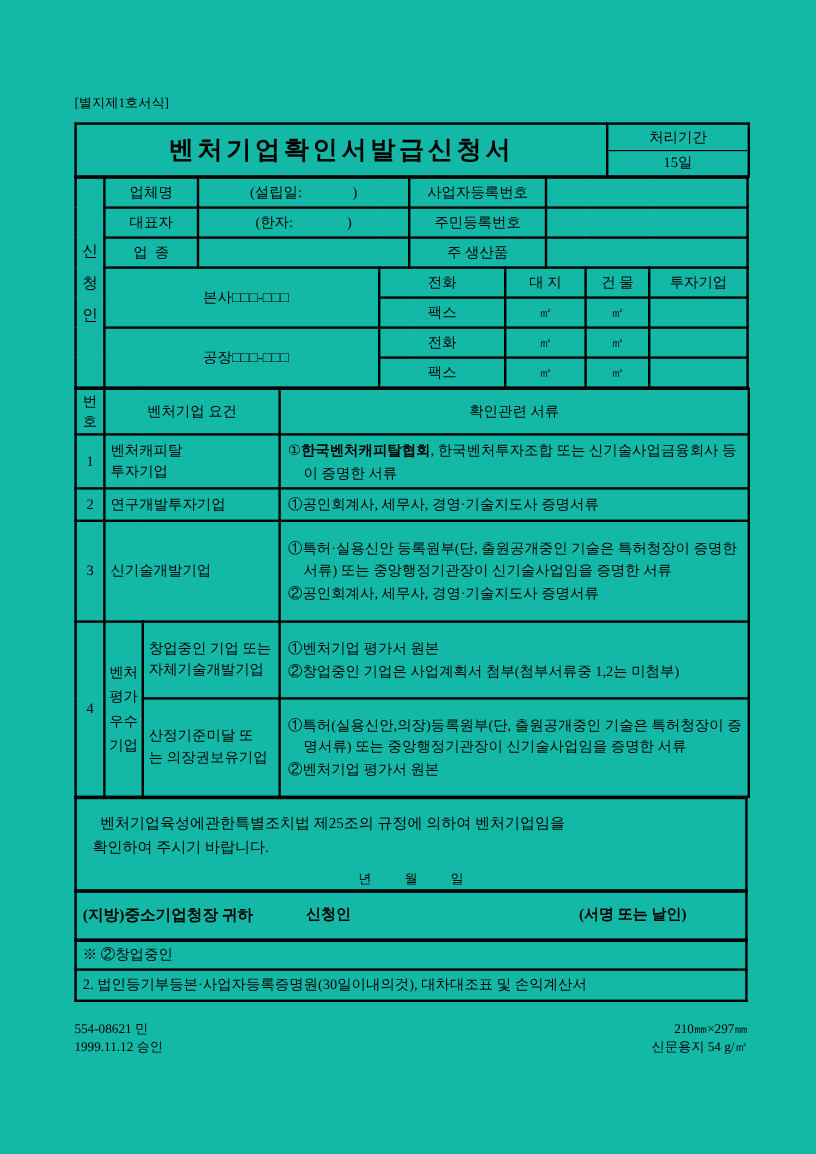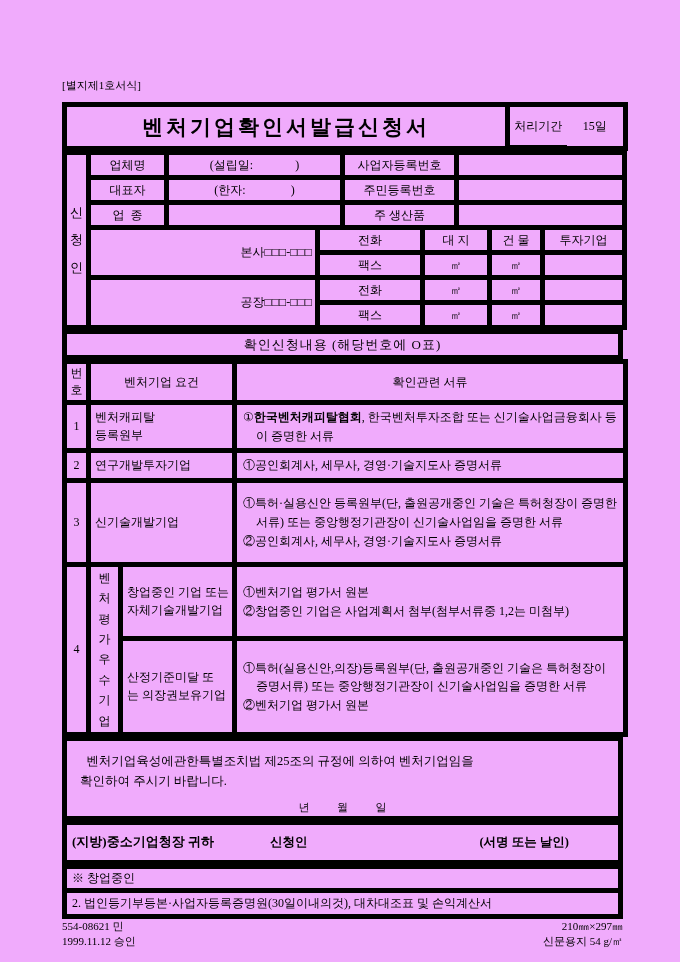--- a/index.html
+++ b/index.html
@@ -1,34 +1,34 @@
 <!DOCTYPE html>
 <html><head>
 <meta charset="utf-8">
 <style>
   *{margin:0;padding:0;box-sizing:border-box;}
   html,body{width:680px;height:962px;}
   body{background:#fff;color:#000;font-family:"Liberation Serif","DejaVu Serif",serif;font-size:12px;}
-  .sheet{position:relative;width:680px;height:962px;padding:78px 57px 0 62px;background:#f0abfc;}
+  .sheet{position:relative;width:680px;height:962px;padding:78px 57px 0 62px;background:#14b8a6;}
   .form-ref{font-size:11px;margin-bottom:9px;}
   .form-box{width:561px;}
   table{border-collapse:collapse;table-layout:fixed;width:561px;}
   .form-box table + table{margin-top:-1px;}
-  td{border:5px solid #000000;font-size:12px;padding:1px 3px;vertical-align:middle;overflow:hidden;}
+  td{border:2px solid #000000;font-size:12px;padding:1px 3px;vertical-align:middle;overflow:hidden;}
   .c{text-align:center;}
   .pre{white-space:pre-line;}
   .prewrap{white-space:pre-wrap;}
   .lbl{text-align:center;white-space:pre;}
-  .lbl-left{text-align:right;padding-left:10px;white-space:pre;}
+  .lbl-left{text-align:center;padding-left:10px;white-space:pre;}
   .sqm{text-align:center;font-size:11px;}
   
   .t-title td{height:44px;}
   .form-title{font-size:21px;font-weight:bold;letter-spacing:3px;text-align:center;}
   .proc-cell{padding:0;vertical-align:top;}
-  .proc-inner{display:flex;flex-direction:row;height:100%;}
+  .proc-inner{display:flex;flex-direction:column;height:100%;}
   .proc-label,.proc-value{flex:1;display:flex;align-items:center;justify-content:center;font-size:12px;}
   .proc-label{border-bottom:1px solid #000;}
   
   .t-app tr{height:25px;}
   .vert{font-size:13px;line-height:2.1;text-align:center;}
   
   .t-confirm td{height:26px;text-align:center;font-size:13px;letter-spacing:1px;}
   
   .t-req .hdr td{height:28px;}
   .t-req .r1 td{height:42px;}
@@ -41,28 +41,28 @@
   .docs{padding:3px 5px 3px 6px;text-align:left;}
   .doc{padding-left:13px;text-indent:-13px;line-height:1.55;}
   
   .t-stmt td{height:66px;vertical-align:top;}
   .stmt{padding:9px 10px 0 10px;line-height:1.6;font-size:12.5px;}
   .date-line{text-align:center;margin-top:9px;font-size:11px;}
   
   .t-sig td{height:40px;padding:0;}
   .sig-row{display:flex;align-items:center;height:100%;padding:0 5px;justify-content:center;}
   .sig-recipient{font-weight:bold;font-size:13px;}
-  .sig-applicant{font-weight:bold;margin-left:56px;font-size:12.5px;}
+  .sig-applicant{font-weight:bold;margin-left:44px;font-size:12.5px;}
   .sig-note{font-weight:bold;margin-left:auto;margin-right:44px;font-size:12.5px;}
   
   .t-att td{padding-left:5px;}
   .t-att .att-title{height:24px;}
   .t-att .att-item{height:26px;}
   
-  .footer{width:561px;display:flex;justify-content:space-between;margin-top:0;font-size:11px;line-height:1.35;}
+  .footer{width:561px;display:flex;justify-content:space-between;margin-top:16px;font-size:11px;line-height:1.35;}
   .footer-right{text-align:right;}
 </style>
 </head>
 <body>
 
 <div class="sheet">
 
   <div class="form-ref">[별지제1호서식]</div>
 
   <div class="form-box">
@@ -143,46 +143,39 @@
       </tr>
       <tr>
         <td colspan="2" class="lbl">팩스</td>
         <td colspan="2" class="sqm">㎡</td>
         <td class="sqm">㎡</td>
         <td></td>
       </tr>
     </tbody>
       </table>
 
-    <table class="t-confirm">
-      <tbody>
-          <tr>
-        <td>확인신청내용 (해당번호에 O표)</td>
-      </tr>
-    </tbody>
-      </table>
 
     <table class="t-req">
       <colgroup>
           <col style="width:24px">
           <col style="width:32px">
           <col style="width:114px">
           <col style="width:391px">
         </colgroup>
       <tbody>
           <tr class="hdr">
         <td class="c pre">번
 호</td>
         <td colspan="2" class="c">벤처기업 요건</td>
         <td class="c">확인관련 서류</td>
       </tr>
       <tr class="r1">
         <td class="c">1</td>
         <td colspan="2" class="req pre">벤처캐피탈
-등록원부</td>
+투자기업</td>
         <td class="docs">
           <div class="doc"><span>①</span><b>한국벤처캐피탈협회</b><span>, 한국벤처투자조합 또는 신기술사업금융회사 등이 증명한 서류</span></div>
         </td>
       </tr>
       <tr class="r2">
         <td class="c">2</td>
         <td colspan="2" class="req">연구개발투자기업</td>
         <td class="docs">
           <div class="doc">①공인회계사, 세무사, 경영·기술지도사 증명서류</div>
         </td>
@@ -241,21 +234,21 @@
             <span class="sig-note">(서명 또는 날인)</span>
           </div>
         </td>
       </tr>
     </tbody>
       </table>
 
     <table class="t-att">
       <tbody>
           <tr>
-        <td class="att-title">※ 창업중인</td>
+        <td class="att-title">※ ②창업중인</td>
       </tr>
       <tr>
         <td class="att-item">2. 법인등기부등본·사업자등록증명원(30일이내의것), 대차대조표 및 손익계산서</td>
       </tr>
     </tbody>
       </table>
 
   </div>
 
   <div class="footer">

